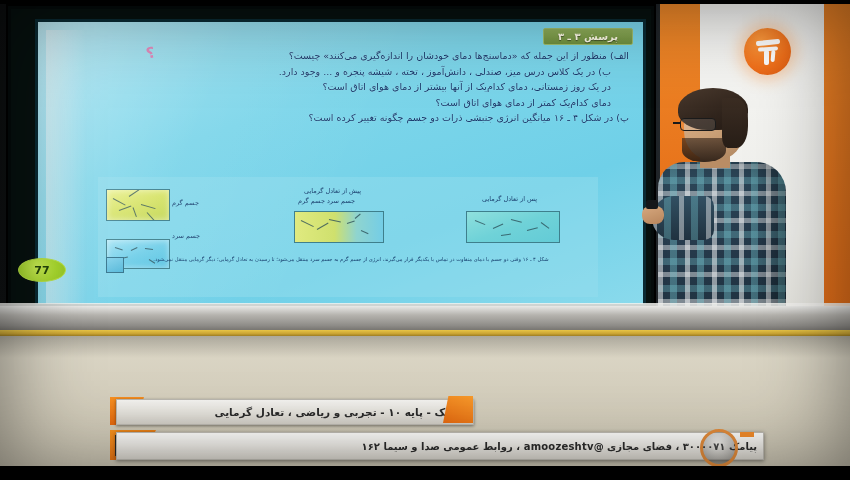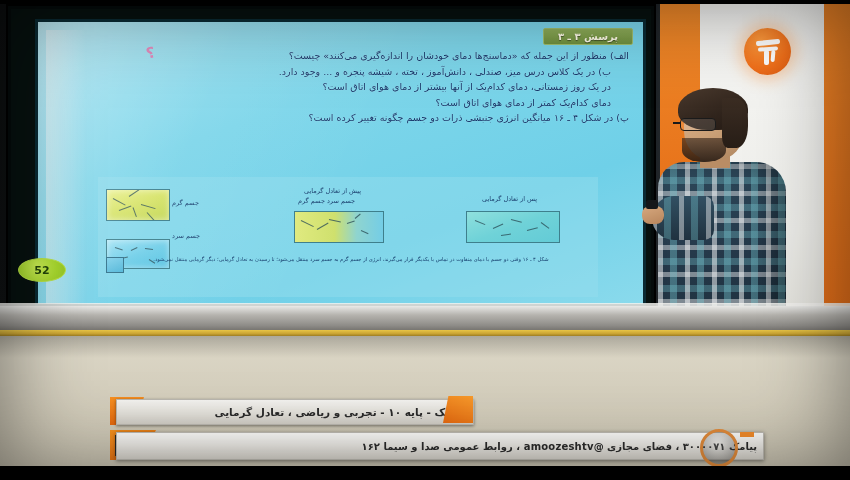--- a/index.html
+++ b/index.html
@@ -249,21 +249,21 @@
           <div class="caption-chip"></div>
           <div class="fig-caption">شکل ۴ ـ ۱۶ وقتی دو جسم با دمای متفاوت در تماس با یکدیگر قرار می‌گیرند، انرژی از جسم گرم به جسم سرد منتقل می‌شود؛ تا رسیدن به تعادل گرمایی؛ دیگر گرمایی منتقل نمی‌شود.</div>
         </div>
 
       </div>
       <div class="screen-left-band"></div>
       <div class="screen-gloss"></div>
     </div>
   </div>
 
-  <div class="page-badge">52</div>
+  <div class="page-badge">77</div>
 
   <div class="logo-bug">
     <div class="logo-glyph">
       <span class="b1"></span>
         <span class="b2"></span>
         <span class="b3"></span>
         <span class="b4"></span>
     </div>
   </div>
 

